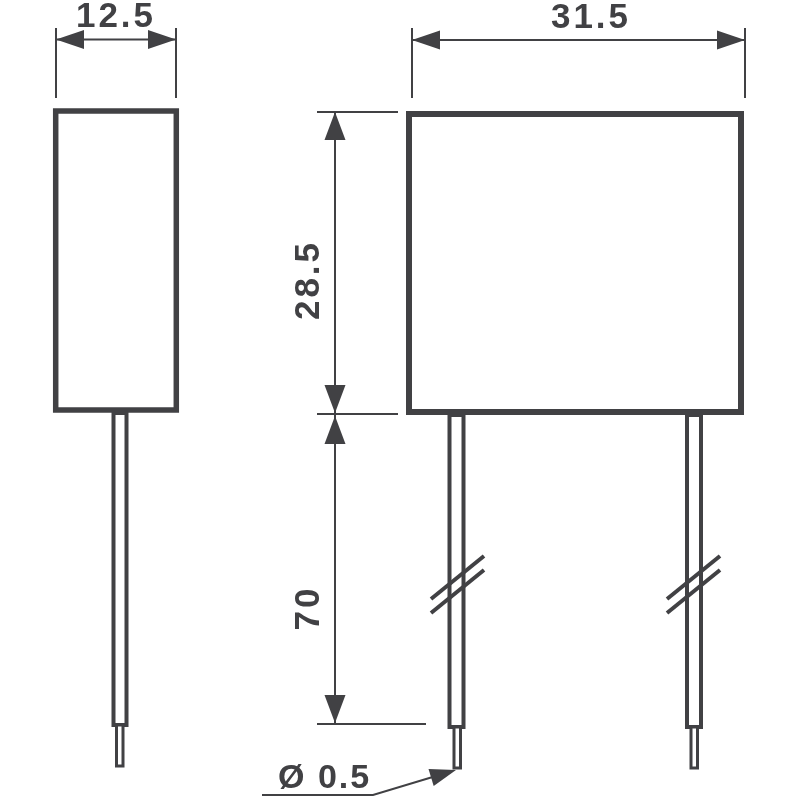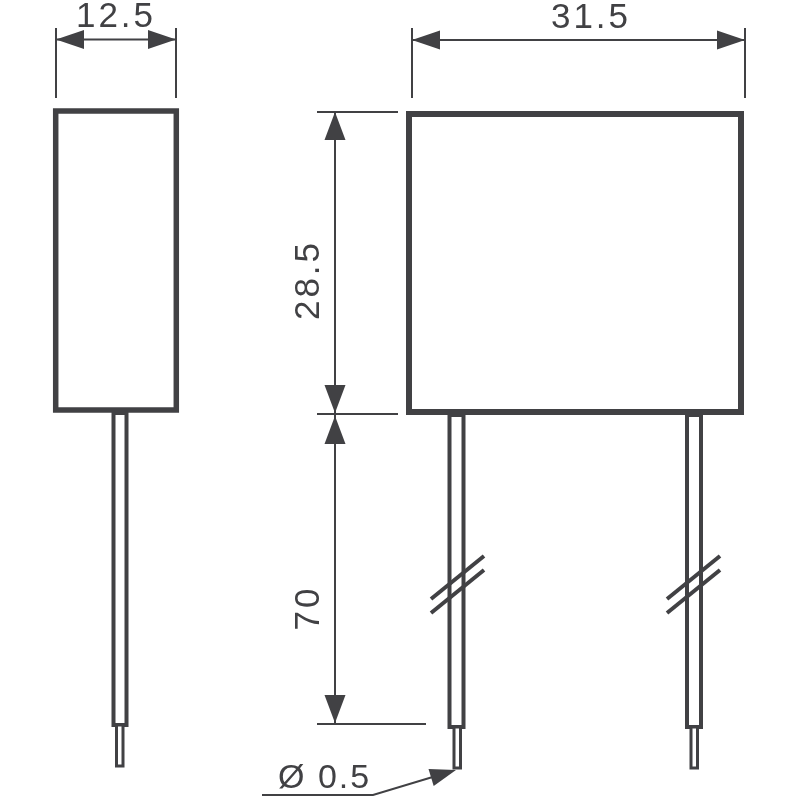--- a/index.html
+++ b/index.html
@@ -10,20 +10,21 @@
     margin: 0;
     padding: 0;
     background: var(--bg-color, #ffffff);
   }
   .canvas {
     width: 800px;
     height: 800px;
     position: relative;
     background: var(--bg-color, #ffffff);
     overflow: hidden;
+    font-weight: bold;
   }
   svg {
     display: block;
   }
   svg text {
     font-family: "Liberation Sans", "DejaVu Sans", sans-serif;
     fill: var(--line-color, #414144);
   }
   .dim-text {
     font-size: 35px;

